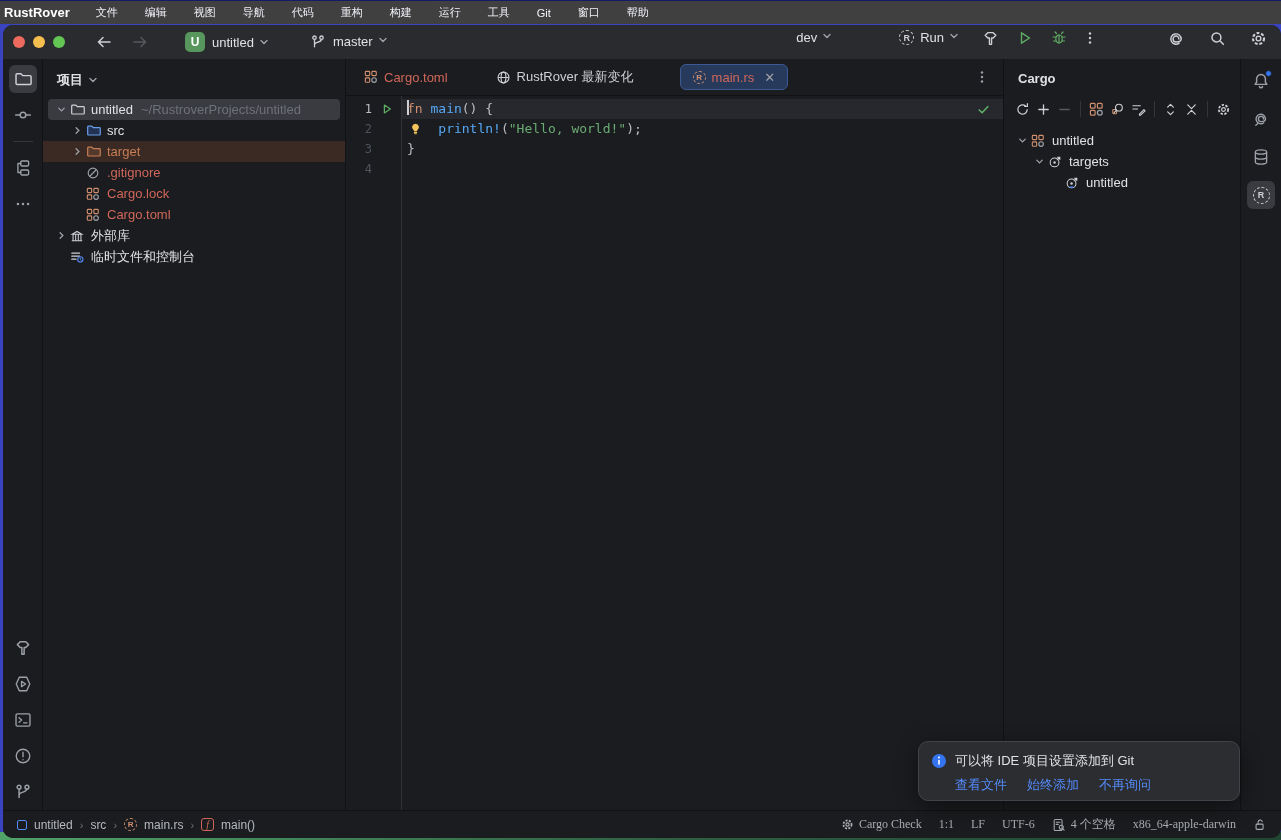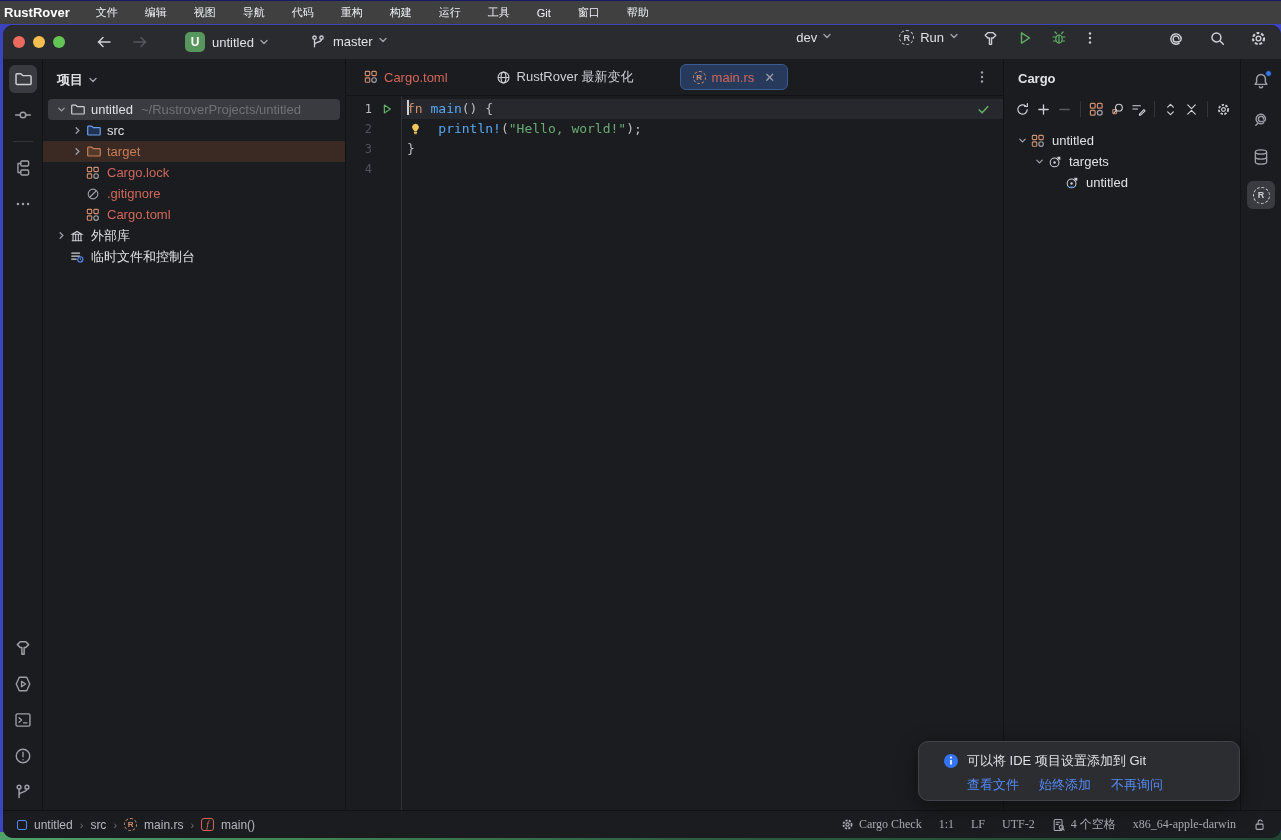--- a/index.html
+++ b/index.html
@@ -130,21 +130,21 @@
   .sb-right { margin-left:auto; display:flex; align-items:center; gap:17px; color:#a8acb3;font-family:Liberation Serif, serif; }
   .sb-item { display:flex; align-items:center; gap:5px; }
   .f-badge { width:13px; height:13px; border:1px solid #d1675a; border-radius:3px;
              color:#d1675a; font-size:10px; font-style:italic; display:flex;
              align-items:center; justify-content:center; font-family:"Liberation Serif",serif; }
   .mod-badge { width:10px; height:10px; border:1.5px solid #548af7; border-radius:2px; }
 
   
   .notif { position:absolute; left:918px; top:741px; width:322px; height:60px;
            background:#2b2d31; border:1px solid #404349; border-radius:10px;
-           box-shadow:0 6px 22px rgba(0,0,0,.45); z-index:6; padding:10px 14px 0 24px; }
+           box-shadow:0 6px 22px rgba(0,0,0,.45); z-index:6; padding:10px 14px 0 12px; }
   .notif .row1 { display:flex; align-items:center; gap:8px; color:#dfe1e5; font-size:13px; }
   .notif .row2 { display:flex; gap:20px; margin:6px 0 0 24px; }
   .notif .nlink { color:#548af7; font-size:13px; }
 
   .crab { width:15px; height:15px; border:1.3px dashed #ce8e6d; border-radius:50%;
           color:#ce8e6d; font-size:9px; font-weight:bold; display:flex;
           align-items:center; justify-content:center; }
   .crab.gray { border-color:#ced0d6; color:#ced0d6; }
   .crab.sm { width:13px; height:13px; font-size:8px; }
 </style>
@@ -416,39 +416,39 @@
           </span>
           <span class="ticon" style="color:#c77d55">
             <svg class="ic" width="15" height="15" viewBox="0 0 16 16" fill="rgba(199,125,85,.18)" stroke="currentColor" stroke-width="1.3" stroke-linejoin="round">
                 <path d="M1.8 4.3c0-.5.4-.9.9-.9h3.2c.3 0 .5.1.7.3l1.2 1.3h6.5c.5 0 .9.4.9.9v6c0 .5-.4.9-.9.9H2.7a.9.9 0 0 1-.9-.9z"></path>
               </svg>
           </span>
           <span class="t-orange">target</span>
         </div>
 
         <div class="trow" style="padding-left:42px">
+          <span class="ticon" style="color:#9da0a8">
+            <svg class="ic" width="14" height="14" viewBox="0 0 16 16" fill="none" stroke="currentColor" stroke-width="1.3">
+                <circle cx="8" cy="8" r="5.5"></circle>
+                <path d="m4.3 11.7 7.4-7.4"></path>
+              </svg>
+          </span>
+          <span class="t-salmon">.gitignore</span>
+        </div>
+
+        <div class="trow" style="padding-left:42px">
           <span class="ticon">
             <svg class="ic" width="14" height="14" viewBox="0 0 16 16" fill="none">
                 <rect x="1.5" y="1.5" width="5" height="5" rx="1" stroke="#ce8e6d" stroke-width="1.3"></rect>
                 <rect x="9" y="1.5" width="5" height="5" rx="1" stroke="#ce8e6d" stroke-width="1.3"></rect>
                 <rect x="1.5" y="9" width="5" height="5" rx="1" stroke="#ce8e6d" stroke-width="1.3"></rect>
                 <circle cx="11.5" cy="11.5" r="2.6" stroke="#9da0a8" stroke-width="1.3"></circle>
               </svg>
           </span>
           <span class="t-salmon">Cargo.lock</span>
-        </div>
-
-        <div class="trow" style="padding-left:42px">
-          <span class="ticon" style="color:#9da0a8">
-            <svg class="ic" width="14" height="14" viewBox="0 0 16 16" fill="none" stroke="currentColor" stroke-width="1.3">
-                <circle cx="8" cy="8" r="5.5"></circle>
-                <path d="m4.3 11.7 7.4-7.4"></path>
-              </svg>
-          </span>
-          <span class="t-salmon">.gitignore</span>
         </div>
 
         <div class="trow" style="padding-left:42px">
           <span class="ticon">
             <svg class="ic" width="14" height="14" viewBox="0 0 16 16" fill="none">
                 <rect x="1.5" y="1.5" width="5" height="5" rx="1" stroke="#ce8e6d" stroke-width="1.3"></rect>
                 <rect x="9" y="1.5" width="5" height="5" rx="1" stroke="#ce8e6d" stroke-width="1.3"></rect>
                 <rect x="1.5" y="9" width="5" height="5" rx="1" stroke="#ce8e6d" stroke-width="1.3"></rect>
                 <circle cx="11.5" cy="11.5" r="2.6" stroke="#9da0a8" stroke-width="1.3"></circle>
               </svg>
@@ -717,21 +717,21 @@
           <span>
             <svg class="ic" width="13" height="13" viewBox="0 0 16 16" fill="none" stroke="currentColor">
                 <circle cx="8" cy="8" r="2" stroke-width="1.4"></circle>
                 <circle cx="8" cy="8" r="5" stroke-width="2.2" stroke-dasharray="2.5 1.6"></circle>
               </svg>
           </span>
           <span>Cargo Check</span>
         </span>
         <span class="sb-item">1:1</span>
         <span class="sb-item">LF</span>
-        <span class="sb-item">UTF-2</span>
+        <span class="sb-item">UTF-6</span>
         <span class="sb-item">
           <span>
             <svg class="ic" width="14" height="14" viewBox="0 0 16 16" fill="none" stroke="currentColor" stroke-width="1.2" stroke-linecap="round">
                 <rect x="2.5" y="1.8" width="9" height="12.4" rx="1.2"></rect>
                 <path d="M4.8 4.8h4.4M4.8 7.3h2.4"></path>
                 <circle cx="10.6" cy="10.6" r="2.3"></circle>
                 <path d="m12.3 12.3 1.6 1.6"></path>
               </svg>
           </span>
           <span>4 个空格</span>

